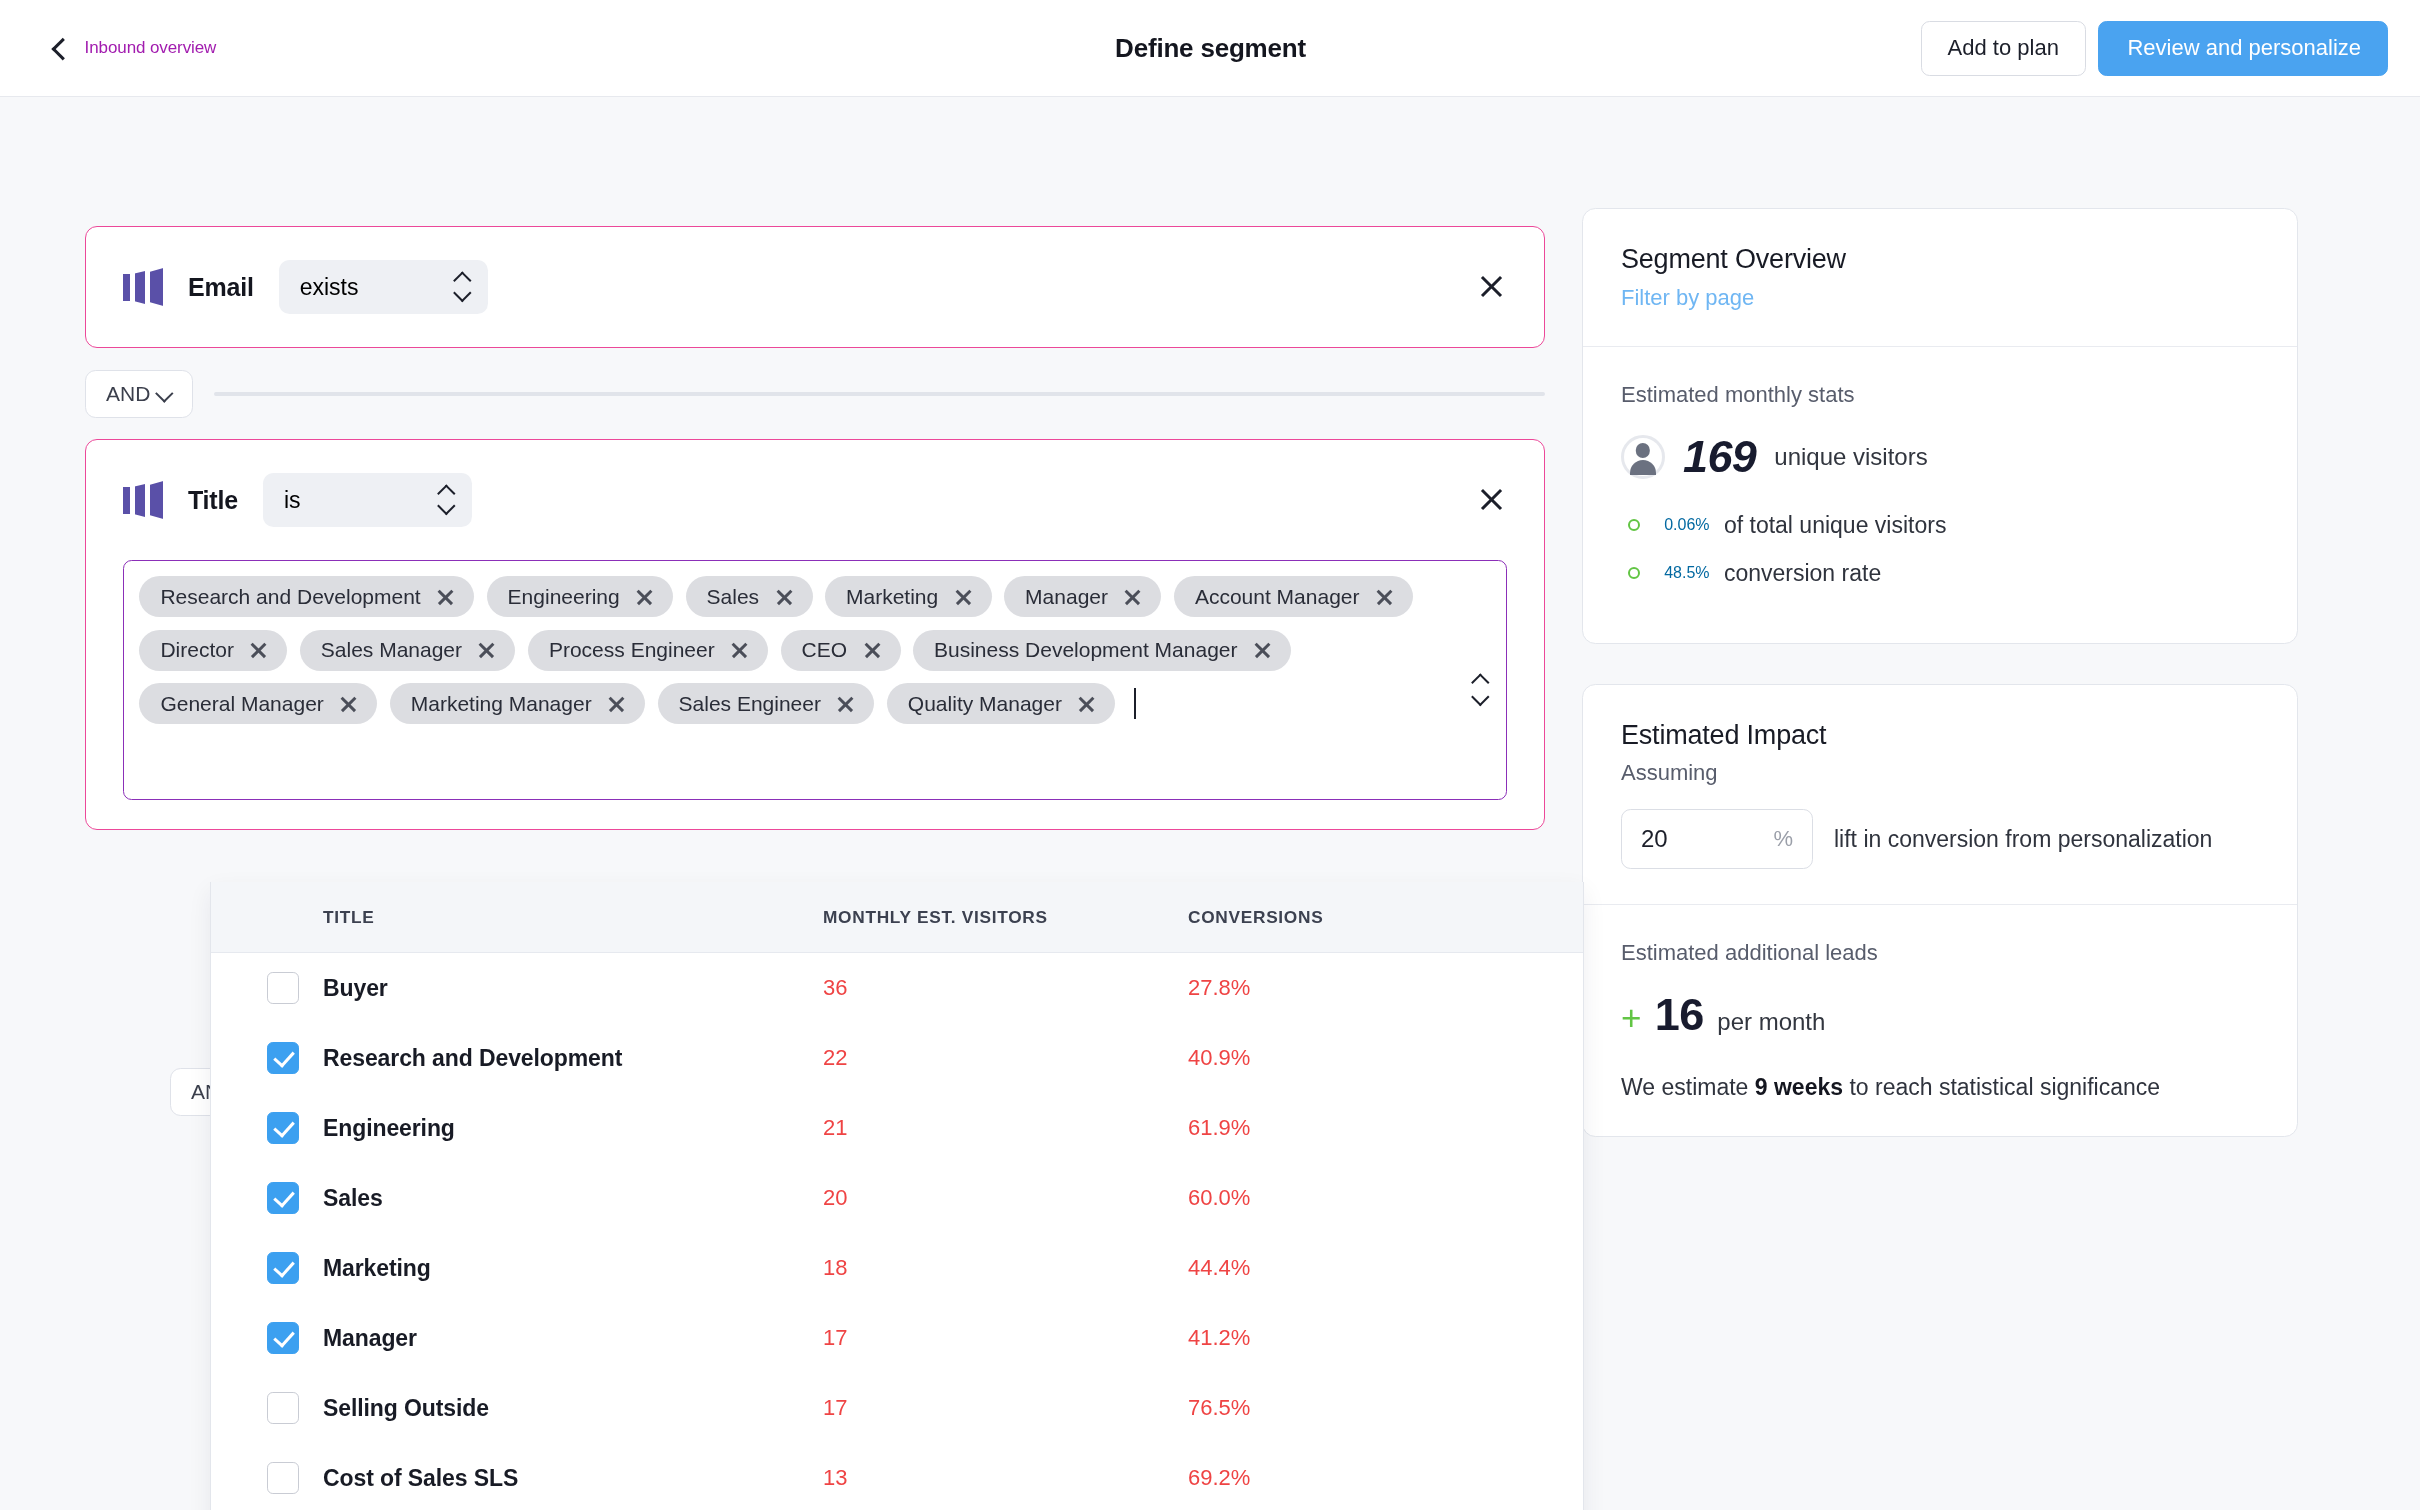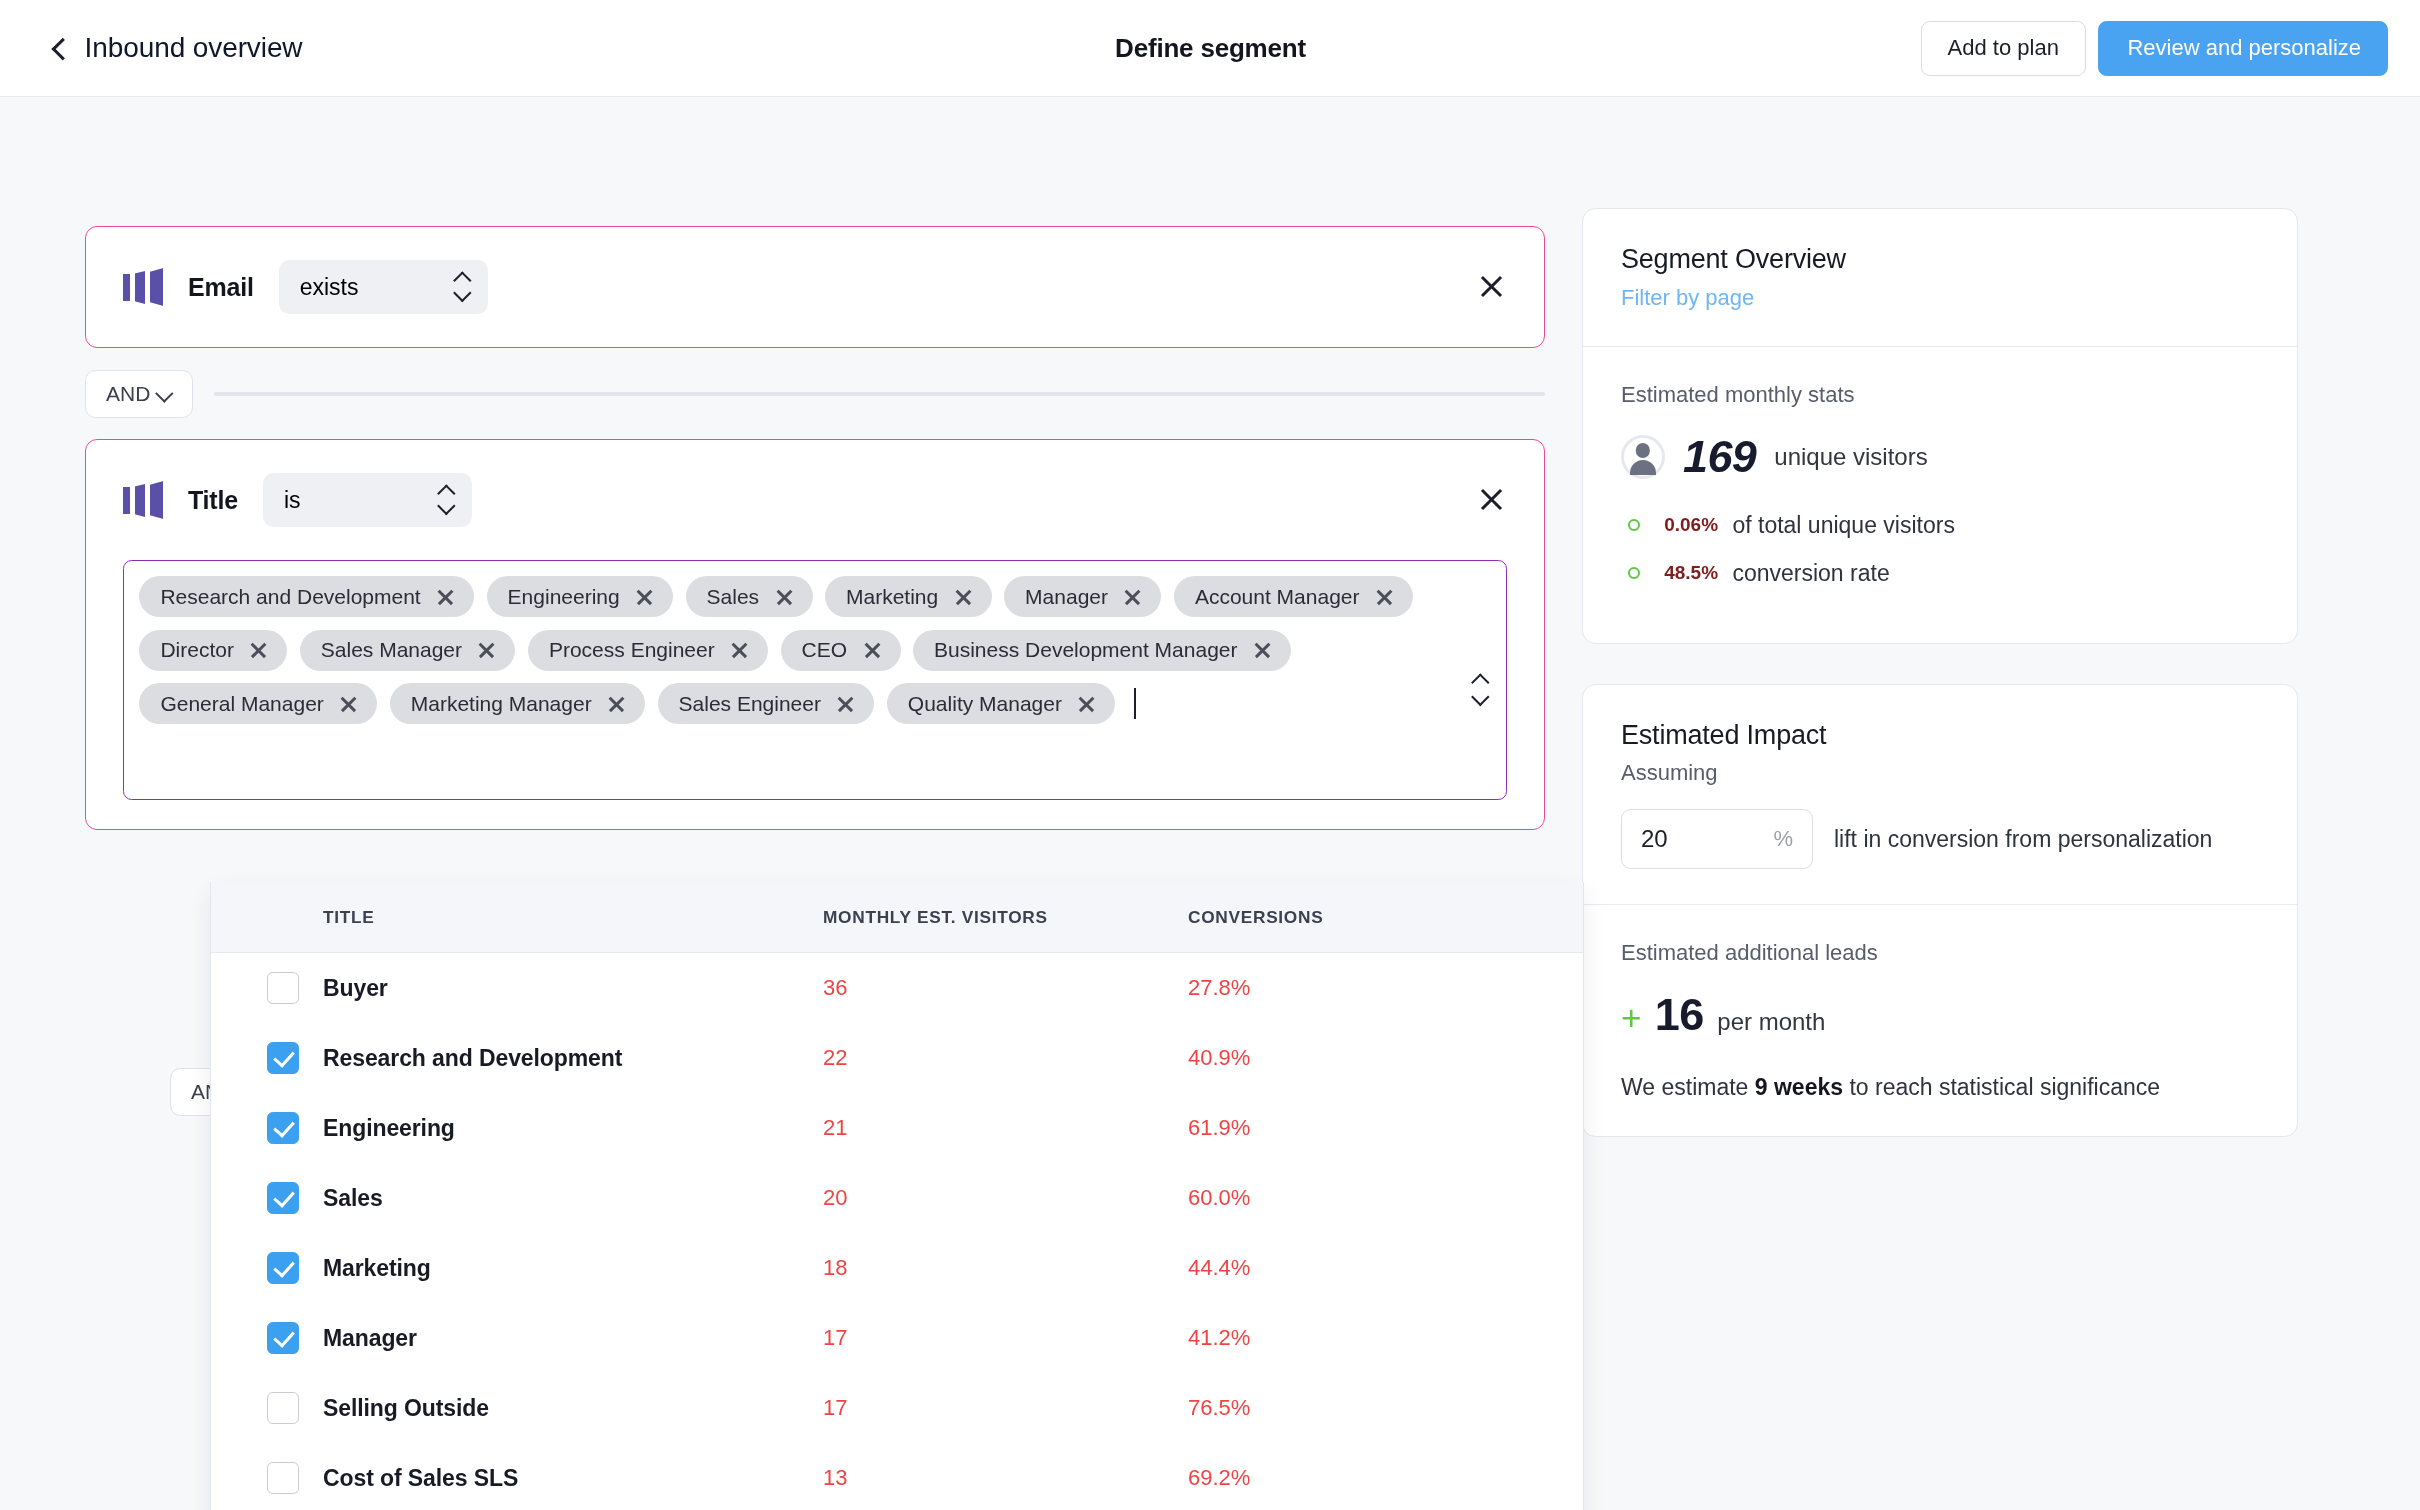--- a/index.html
+++ b/index.html
@@ -36,22 +36,22 @@
   .chev-left::before {
     content: "";
     position: absolute;
     left: 4.8px; top: 1.9px;
     width: 12.5px; height: 12.5px;
     border-left: 3.4px solid #1c1f2a;
     border-bottom: 3.4px solid #1c1f2a;
     transform: rotate(45deg);
   }
   .back-text {
-    font-size: 28px;
-    color: #0f172a;
+    font-size: 17px;
+    color: #a21caf;
     letter-spacing: -0.1px;
   }
   .page-title {
     position: absolute;
     left: 0; right: 0;
     text-align: center;
     font-size: 26px;
     font-weight: 700;
     color: #14161f;
     letter-spacing: -0.2px;
@@ -461,23 +461,23 @@
   }
   .dot-o {
     width: 12.5px; height: 12.5px;
     border-radius: 50%;
     border: 2.3px solid #62c544;
     flex: none;
     margin-left: 6.7px;
     margin-right: 9.6px;
   }
   .stat-strong {
-    font-size: 19px;
-    font-weight: 700;
-    color: #7f1d1d;
+    font-size: 16px;
+    font-weight: 400;
+    color: #0369a1;
   }
   .stat-text {
     font-size: 23px;
     color: #2f333d;
   }
   .assume-row {
     display: flex;
     align-items: center;
     gap: 21px;
   }

